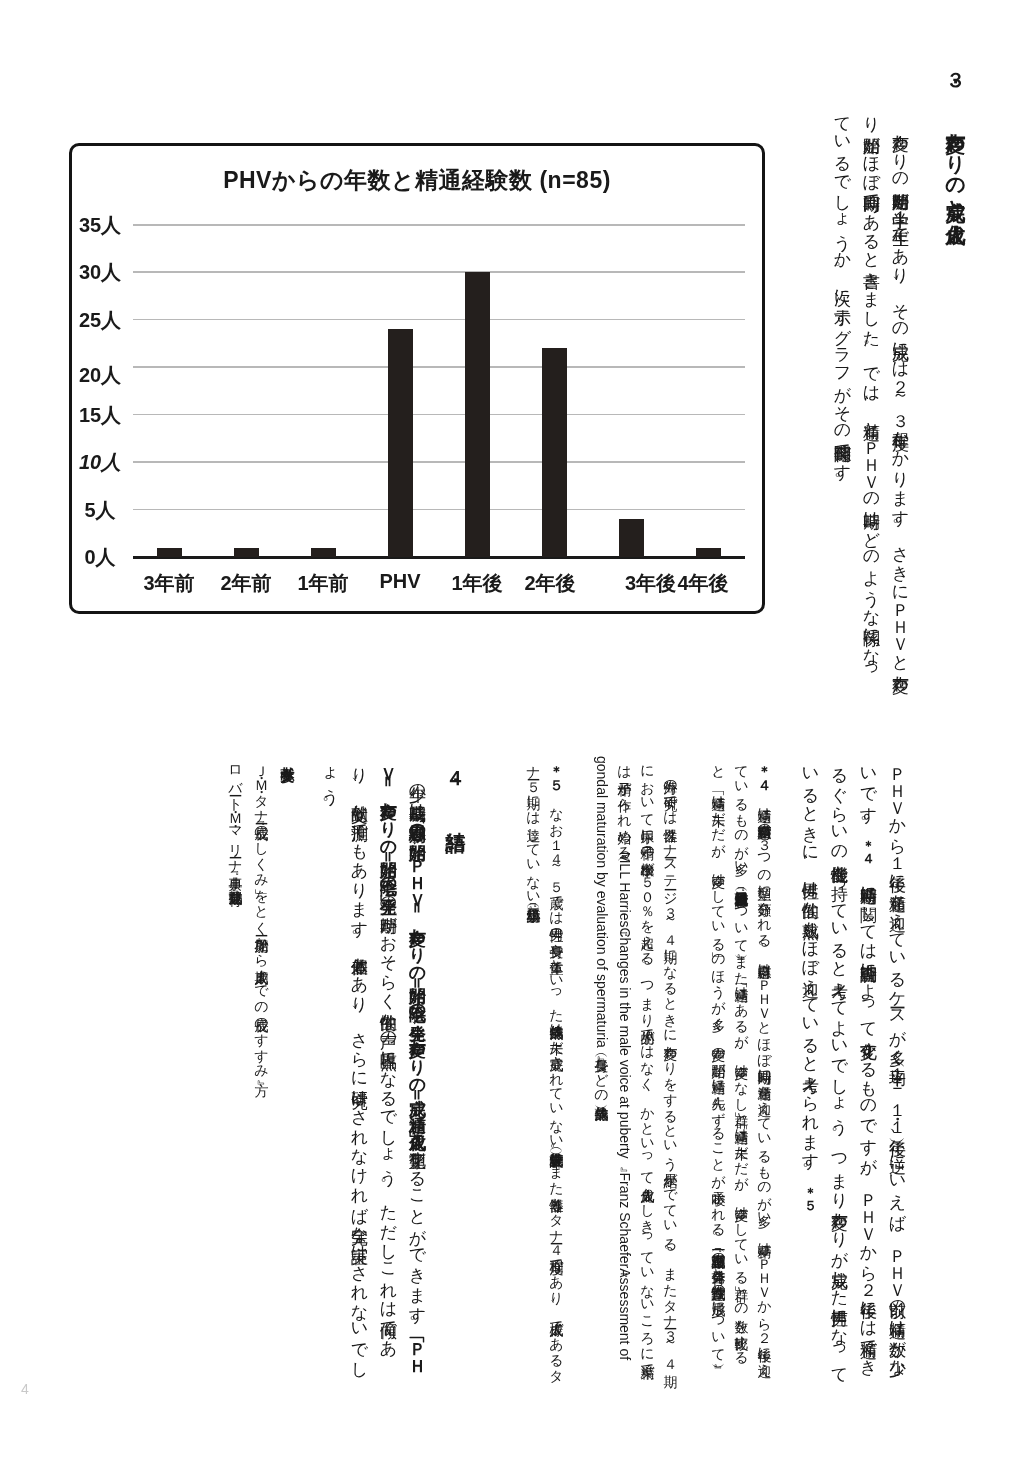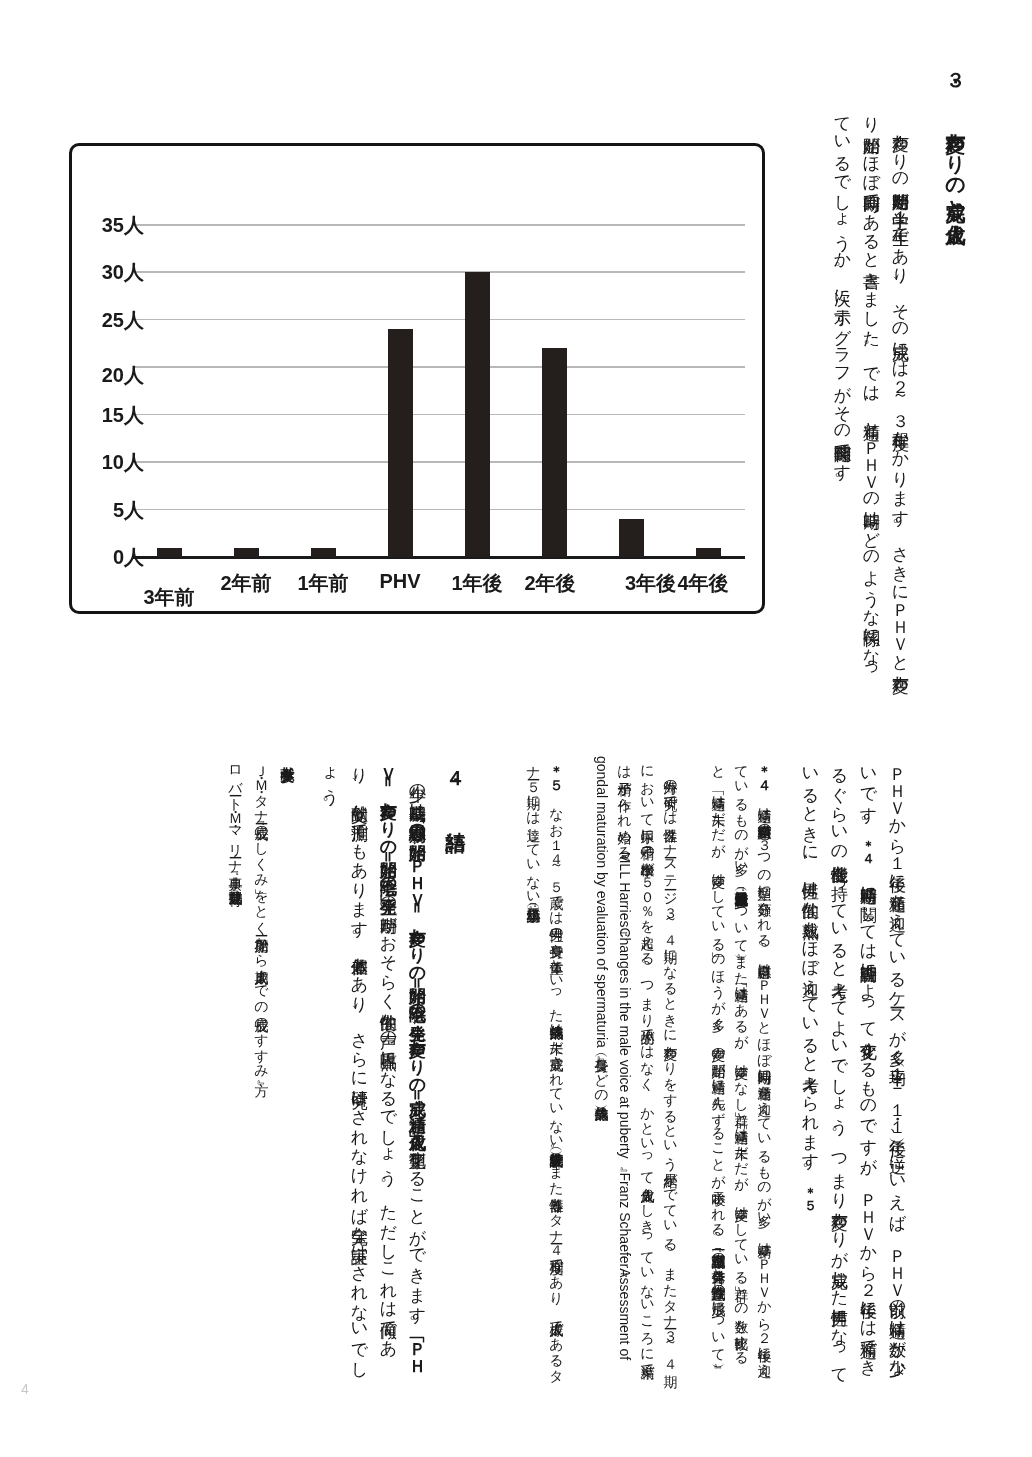--- a/index.html
+++ b/index.html
@@ -23,21 +23,21 @@
   .chart {
     position:absolute; left:69px; top:143px; width:696px; height:471px;
     border:3px solid #141414; border-radius:10px; background:#fff;
   }
   .chart-title {
     position:absolute; top:19px; left:0; right:0;
     text-align:center; font-size:23px; font-weight:700; letter-spacing:.5px;
   }
   .plot { position:absolute; left:0; top:0; right:0; bottom:0; }
   .gridline { position:absolute; }
-  .ylabel { position:absolute; left:16px; width:56px; text-align:right; font-size:20px; font-weight:700; line-height:20px; }
+  .ylabel { position:absolute; left:0; width:56px; text-align:center; font-size:20px; font-weight:700; line-height:20px; }
   .bar { position:absolute; }
   .xlabel { position:absolute; text-align:center; font-size:20px; font-weight:700; }
 
   
   .bottom { position:absolute; top:756px; right:120px; height:622px; }
   .fn { font-size:14px; line-height:23px; }
   .m-fn4  { margin-block-start:20px; }
   .m-fn4b { margin-block-start:25px; }
   .m-fn5  { margin-block-start:22px; }
   .sec4 { margin-block-start:52px; }
@@ -55,39 +55,40 @@
 <body>
 
 <div>
 
   <section class="sec3 vblock">
     <h2 class="vh">３．　声変わりの完成と成人化</h2>
     <p class="vbody body-lg">　声変わりの開始時期が中学１年生であり、その完成には２～３年程度かかります。さきにＰＨＶと声変わり開始がほぼ同時期であると書きました。では、精通とＰＨＶの時期はどのような関係になっているでしょうか。次に示すグラフがその関係時期です。</p>
   </section>
 
   <figure class="chart">
+    <div class="chart-title">PHVからの年数と精通経験数 (n=85)</div>
     <div class="plot" id="plot">
         <div class="gridline" style="left: 61px; width: 612px; top: 410px; height: 2.5px; background: rgb(26, 26, 26);"></div>
         <div class="ylabel" style="top: 401px;">0人</div>
         <div class="gridline" style="left: 61px; width: 612px; top: 362.571px; height: 1.5px; background: rgb(184, 184, 184);"></div>
         <div class="ylabel" style="top: 353.571px;">5人</div>
         <div class="gridline" style="left: 61px; width: 612px; top: 315.143px; height: 1.5px; background: rgb(184, 184, 184);"></div>
-        <div class="ylabel" style="top: 306.143px;">10人</div>
+        <div class="ylabel" style="top: 306.143px; font-style: italic;">10人</div>
         <div class="gridline" style="left: 61px; width: 612px; top: 267.714px; height: 1.5px; background: rgb(184, 184, 184);"></div>
         <div class="ylabel" style="top: 258.714px;">15人</div>
         <div class="gridline" style="left: 61px; width: 612px; top: 220.286px; height: 1.5px; background: rgb(184, 184, 184);"></div>
         <div class="ylabel" style="top: 211.286px; margin-top: 8px;">20人</div>
         <div class="gridline" style="left: 61px; width: 612px; top: 172.857px; height: 1.5px; background: rgb(184, 184, 184);"></div>
         <div class="ylabel" style="top: 163.857px;">25人</div>
         <div class="gridline" style="left: 61px; width: 612px; top: 125.429px; height: 1.5px; background: rgb(184, 184, 184);"></div>
         <div class="ylabel" style="top: 116.429px;">30人</div>
         <div class="gridline" style="left: 61px; width: 612px; top: 78px; height: 1.5px; background: rgb(184, 184, 184);"></div>
         <div class="ylabel" style="top: 69px;">35人</div>
         <div class="bar" style="left: 84.5px; width: 25px; top: 401.514px; height: 9.48571px; background: rgb(36, 31, 29);"></div>
-        <div class="xlabel" style="left: 52px; width: 90px; top: 424px; margin-top: 14px;">3年前</div>
+        <div class="xlabel" style="left: 52px; width: 90px; top: 424px;">3年前</div>
         <div class="bar" style="left: 161.5px; width: 25px; top: 401.514px; height: 9.48571px; background: rgb(36, 31, 29);"></div>
         <div class="xlabel" style="left: 129px; width: 90px; top: 424px;">2年前</div>
         <div class="bar" style="left: 238.5px; width: 25px; top: 401.514px; height: 9.48571px; background: rgb(36, 31, 29);"></div>
         <div class="xlabel" style="left: 206px; width: 90px; top: 424px;">1年前</div>
         <div class="bar" style="left: 315.5px; width: 25px; top: 183.343px; height: 227.657px; background: rgb(36, 31, 29);"></div>
         <div class="xlabel" style="left: 283px; width: 90px; top: 424px;">PHV</div>
         <div class="bar" style="left: 392.5px; width: 25px; top: 126.429px; height: 284.571px; background: rgb(36, 31, 29);"></div>
         <div class="xlabel" style="left: 360px; width: 90px; top: 424px;">1年後</div>
         <div class="bar" style="left: 469.5px; width: 25px; top: 202.314px; height: 208.686px; background: rgb(36, 31, 29);"></div>
         <div class="xlabel" style="left: 433px; width: 90px; top: 424px;">2年後</div>

